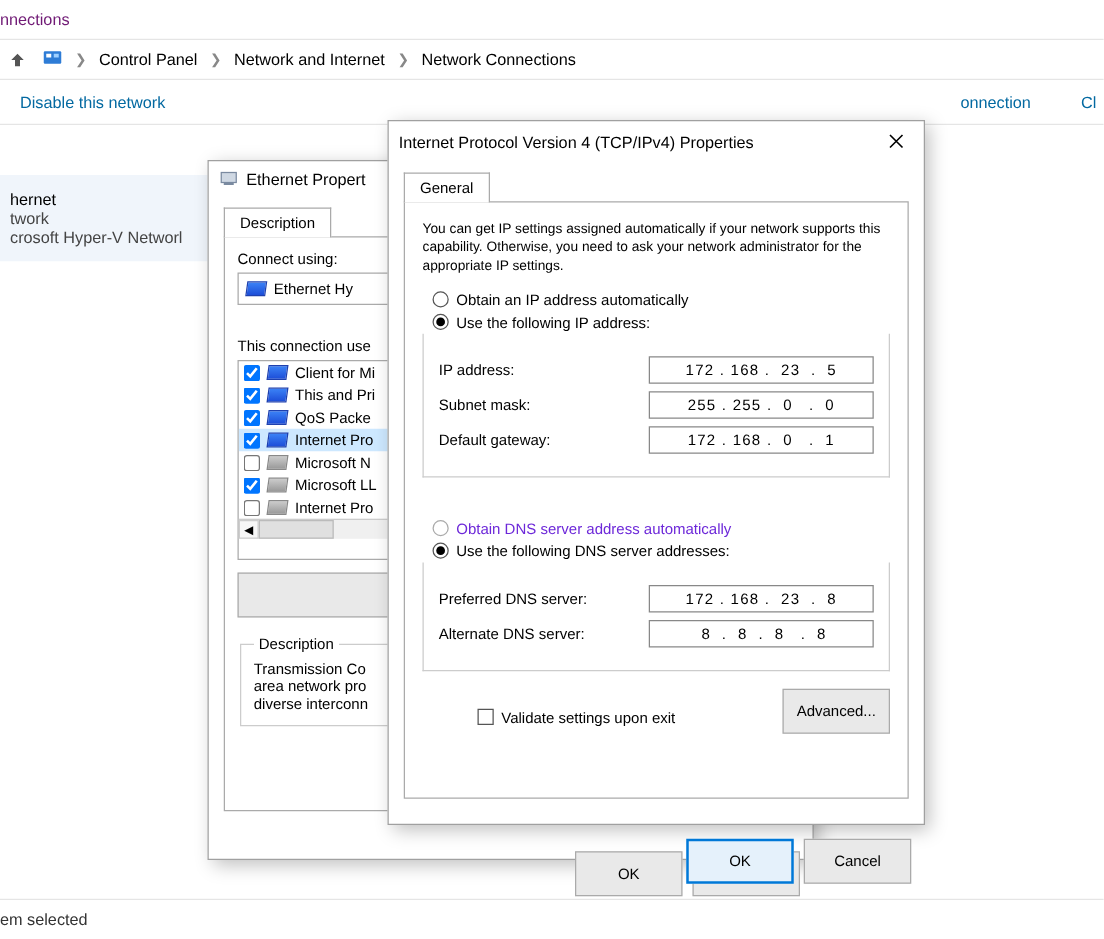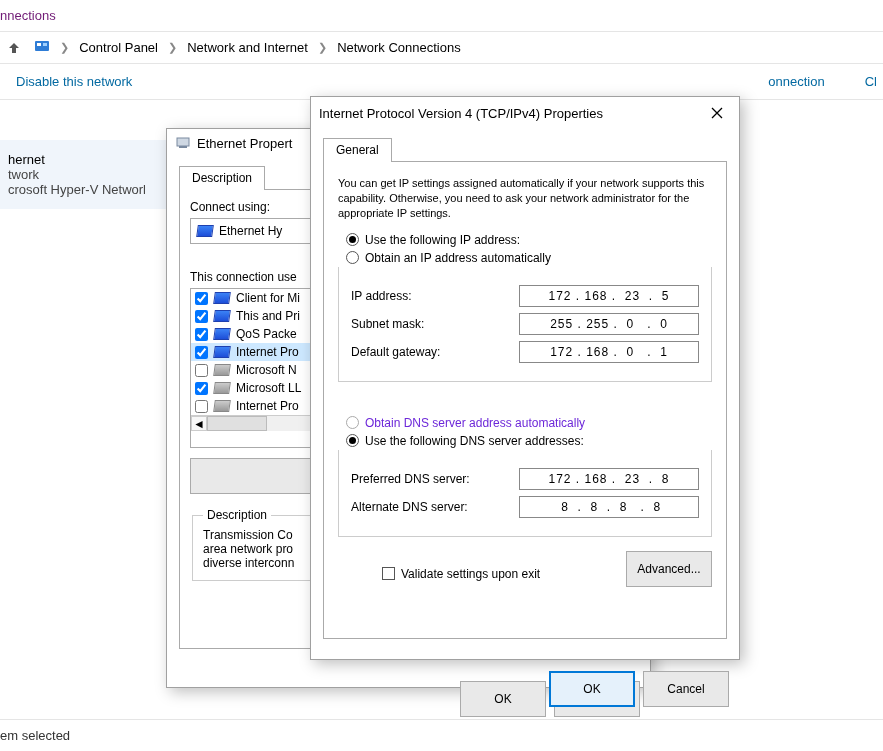--- a/index.html
+++ b/index.html
@@ -329,28 +329,28 @@
         </svg>
     </span>
   </div>
   <div class="dlg-body">
     <div class="tab-strip">
       <div class="tab">General</div>
       <div class="tab-content">
         <div class="help-text">You can get IP settings assigned automatically if your network supports this capability. Otherwise, you need to ask your network administrator for the appropriate IP settings.</div>
 
         <div class="radio-row">
+          <span class="radio"></span>
+          <span>Obtain an IP address automatically</span>
+        </div>
+        <div class="radio-row">
           <span class="radio">
               <span class="dot"></span>
             </span>
           <span>Use the following IP address:</span>
-        </div>
-        <div class="radio-row">
-          <span class="radio"></span>
-          <span>Obtain an IP address automatically</span>
         </div>
         <div class="field-block open-top">
           <div class="field-row">
             <label>IP address:</label>
             <input class="ip-input" value="172 . 168 .  23  .  5" style="">
           </div>
           <div class="field-row">
             <label>Subnet mask:</label>
             <input class="ip-input" value="255 . 255 .  0   .  0" style="">
           </div>

